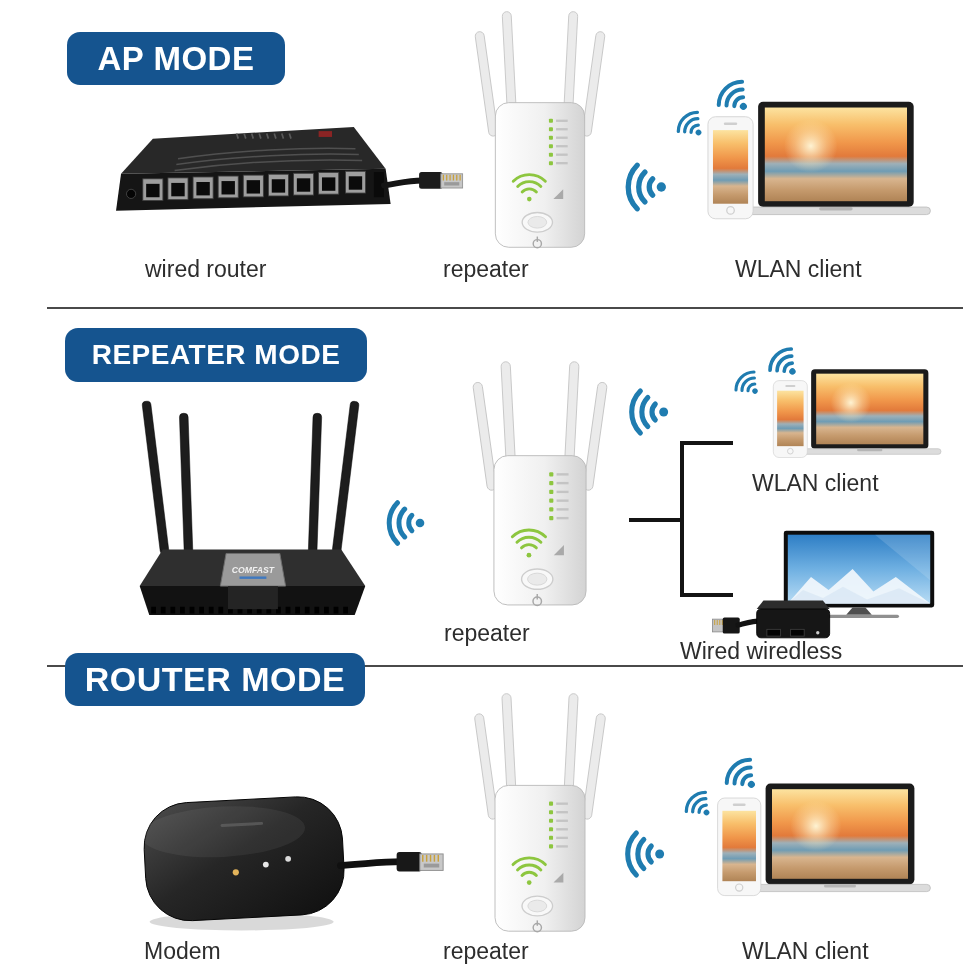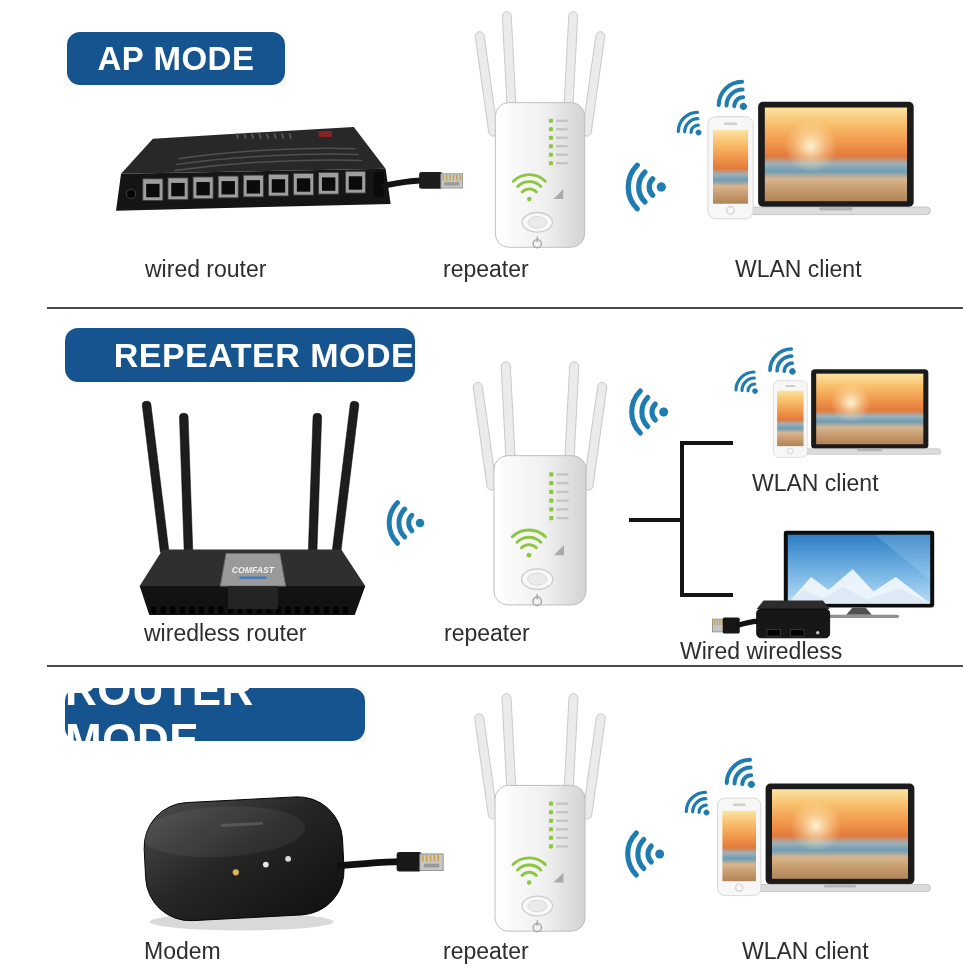--- a/index.html
+++ b/index.html
@@ -204,21 +204,21 @@
         <circle cx="29" cy="132" r="4.5" fill="none" stroke="#cfcfcf" stroke-width="1.5"></circle>
       </svg>
     </div>
 
   <div class="lbl" style="left:98px;top:256px;">wired router</div>
   <div class="lbl" style="left:396px;top:256px;">repeater</div>
   <div class="lbl" style="left:688px;top:256px;">WLAN client</div>
 
   <div class="divider" style="top:307px;"></div>
 
-  <div class="banner" style="left:18px;top:328px;width:302px;height:54px;font-size:34px;padding-left:48px;">
+  <div class="banner" style="left:18px;top:328px;width:302px;height:54px;font-size:28px;">
     <span>REPEATER MODE</span>
   </div>
 
   <div class="dev" style="left:85px;top:396px;width:240px;height:240px;">
       <svg viewBox="0 0 250 250">
         <g fill="#1d1d1d" stroke="#000" stroke-width=".5">
           <rect x="20" y="5" width="9" height="160" rx="4" transform="rotate(-7 24 85)"></rect>
           <rect x="52" y="18" width="9" height="150" rx="4" transform="rotate(-2 56 95)"></rect>
           <rect x="186" y="18" width="9" height="150" rx="4" transform="rotate(2 190 95)"></rect>
           <rect x="218" y="5" width="9" height="160" rx="4" transform="rotate(7 222 85)"></rect>
@@ -355,28 +355,27 @@
         <rect x="14" y="30" width="20" height="19" rx="2" fill="#161616"></rect>
         <path d="M32 39 C44 36 50 34 60 34" stroke="#121212" stroke-width="6" fill="none" stroke-linecap="round"></path>
         <polygon points="62,10 132,10 140,20 54,20" fill="#2c2c2c"></polygon>
         <rect x="54" y="20" width="86" height="34" rx="5" fill="#161616" stroke="#000"></rect>
         <rect x="66" y="44" width="16" height="8" fill="#030303" stroke="#3f3f3f"></rect>
         <rect x="94" y="44" width="16" height="8" fill="#030303" stroke="#3f3f3f"></rect>
         <circle cx="126" cy="48" r="2" fill="#cccccc"></circle>
       </svg>
     </div>
 
-  <div class="lbl" style="left:97px;top:620px;">wiredless router</div>
   <div class="lbl" style="left:397px;top:620px;">repeater</div>
   <div class="lbl" style="left:705px;top:470px;">WLAN client</div>
   <div class="lbl" style="left:633px;top:638px;">Wired wiredless</div>
 
   <div class="divider" style="top:665px;"></div>
 
-  <div class="banner" style="left:18px;top:688px;width:300px;height:53px;font-size:44px;">
+  <div class="banner" style="left:18px;top:653px;width:300px;height:53px;font-size:34px;">
     <span>ROUTER MODE</span>
   </div>
 
   <div class="dev" style="left:80px;top:790px;width:330px;height:155px;">
       <svg viewBox="0 0 340 160">
         <ellipse cx="118" cy="136" rx="95" ry="9" fill="#000" opacity=".15"></ellipse>
         <g transform="rotate(-3 120 70)">
           <rect x="18" y="10" width="205" height="122" rx="46" fill="url(#gModem)" stroke="#050505"></rect>
           <ellipse cx="100" cy="42" rx="85" ry="26" fill="#ffffff" opacity=".06"></ellipse>
           <rect x="98" y="34" width="44" height="3" rx="1.5" fill="#6b6b6b" opacity=".6"></rect>

